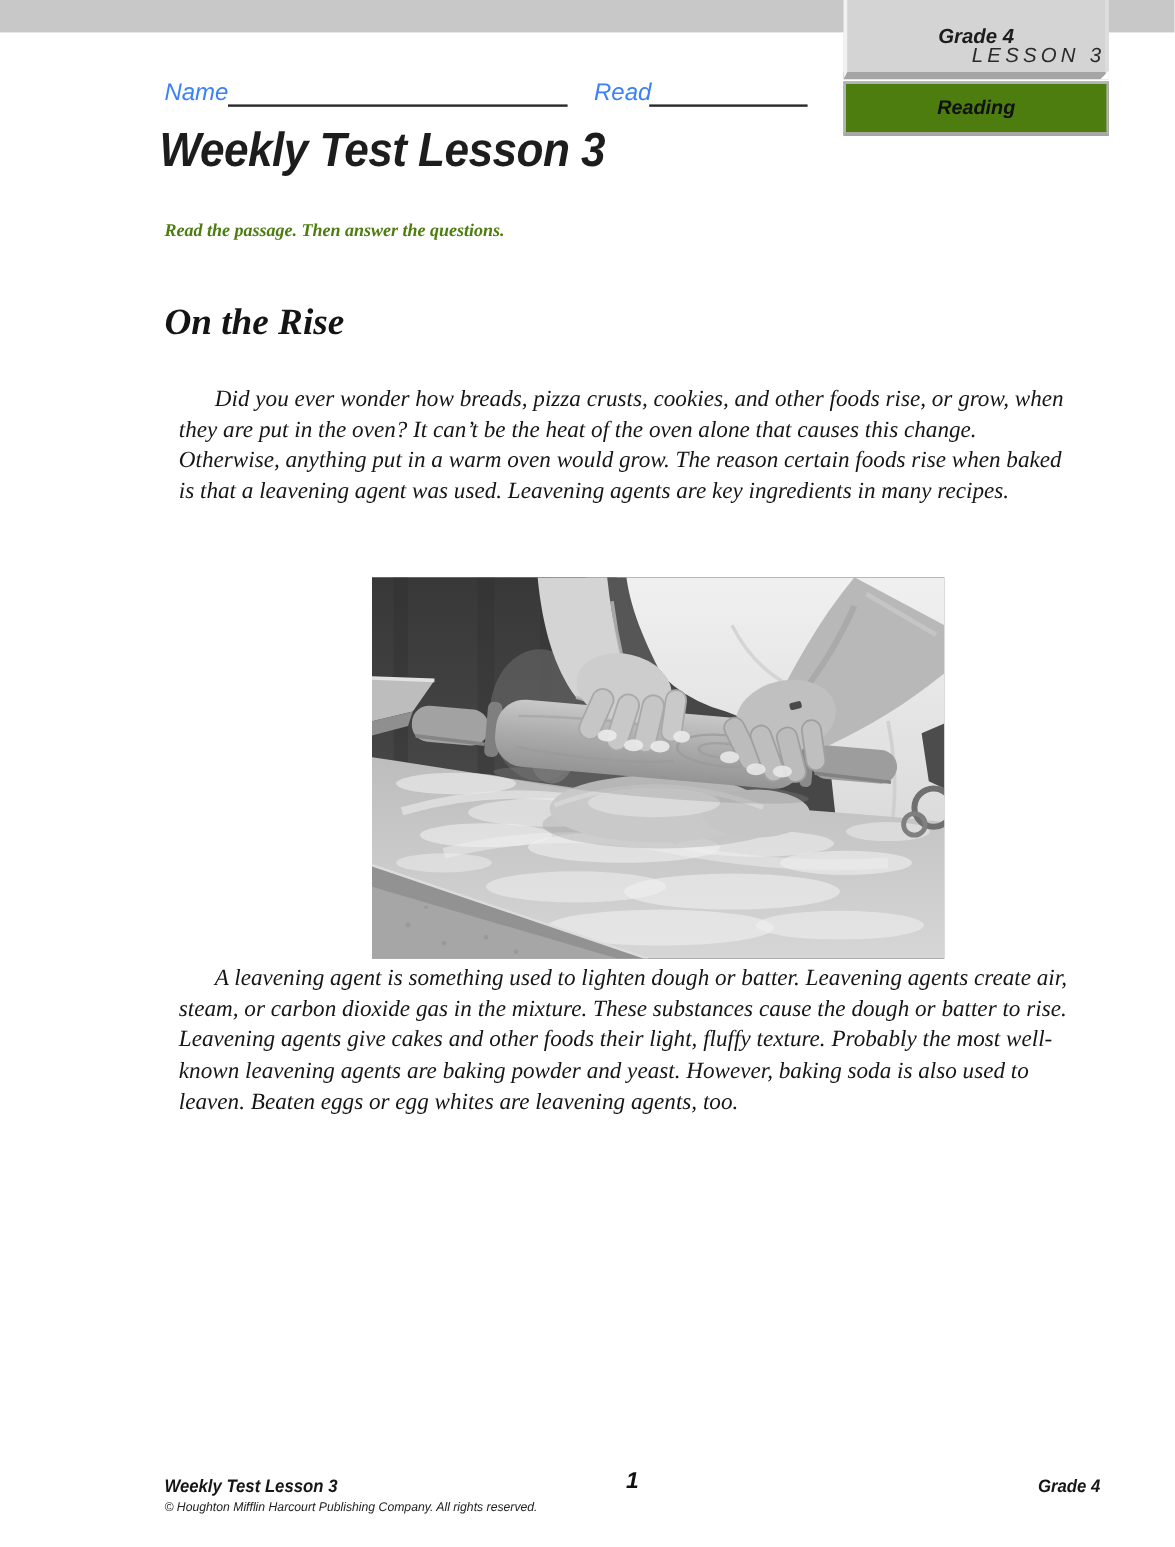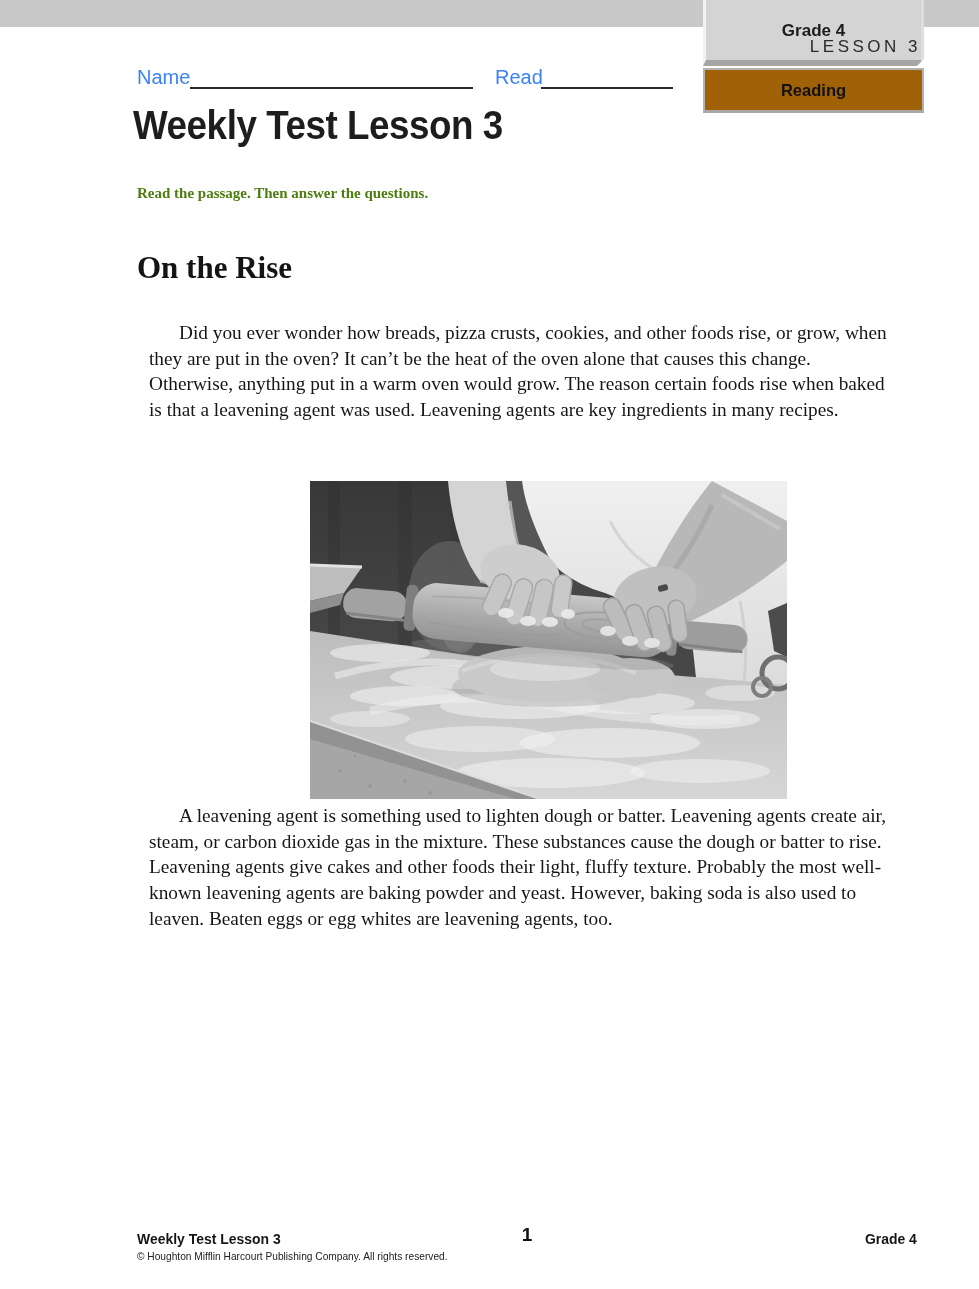--- a/index.html
+++ b/index.html
@@ -1,33 +1,33 @@
 <!DOCTYPE html>
 <html><head>
 <meta charset="utf-8">
 <style>
   html,body{margin:0;padding:0;background:#ffffff;}
   .page{position:relative;width:979px;height:1289px;background:#ffffff;overflow:hidden;
-        font-family:"Liberation Serif",serif;color:#1a1a1a;}
+        font-family:"Liberation Serif",serif;color:#1a1a1a;font-style:italic;}
 
   
   .topbar{position:absolute;left:0;top:0;width:979px;height:27px;background:#c8c8c8;}
 
   
   .grade-tab{position:absolute;left:703px;top:0;width:221px;height:66px;box-sizing:border-box;
              background:#d4d4d4;border-left:3px solid #f2f2f2;border-right:3px solid #dedede;
              border-bottom:6px solid #a5a5a5;text-align:center;
              font-family:"Liberation Sans",sans-serif;}
   .grade-tab .grade{margin-top:21px;font-size:17px;font-weight:bold;color:#1c1c1c;line-height:19px;}
   .grade-tab .lesson{font-size:17px;letter-spacing:3.5px;color:#2a2a2a;line-height:14px;text-align:right;}
   .grade-tab::after{content:"";position:absolute;right:-3px;bottom:-6px;width:0;height:0;
              border-top:7px solid transparent;border-right:7px solid #ffffff;}
 
   .reading-tab{position:absolute;left:703px;top:68px;width:221px;height:45px;box-sizing:border-box;
-             background:#a16207;border:2px solid #b3b3b3;border-bottom:3px solid #a8a8a8;
+             background:#4d7c0f;border:2px solid #b3b3b3;border-bottom:3px solid #a8a8a8;
              text-align:center;font-family:"Liberation Sans",sans-serif;}
   .reading-tab .subject{font-size:16.5px;font-weight:bold;color:#111;line-height:40px;}
 
   
   .nd-label{position:absolute;top:66px;font-family:"Liberation Sans",sans-serif;
             font-size:20px;color:#3b82f6;}
   .name-label{left:137px;}
   .date-label{left:495px;}
   .write-line{position:absolute;top:66px;height:21px;border-bottom:2px solid #2a2a2a;}
   .name-line{left:190px;width:283px;}

